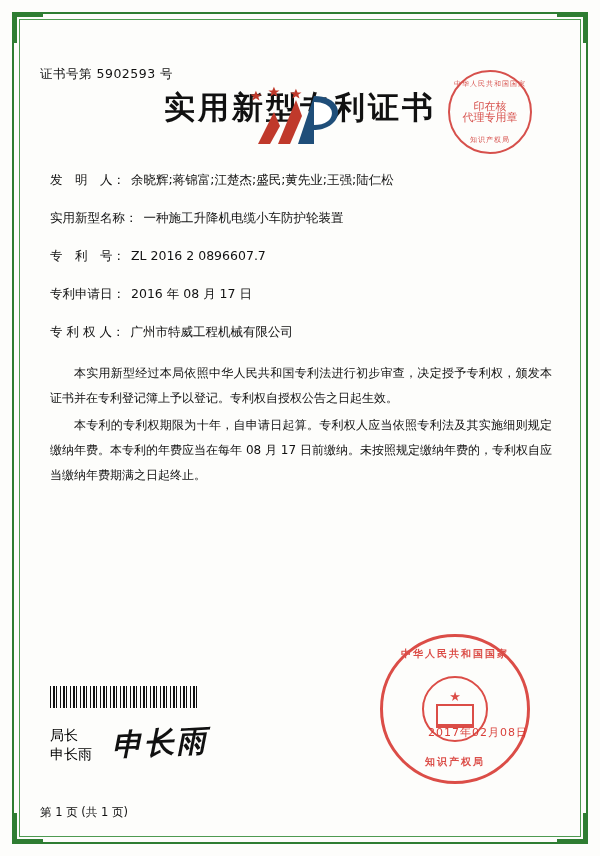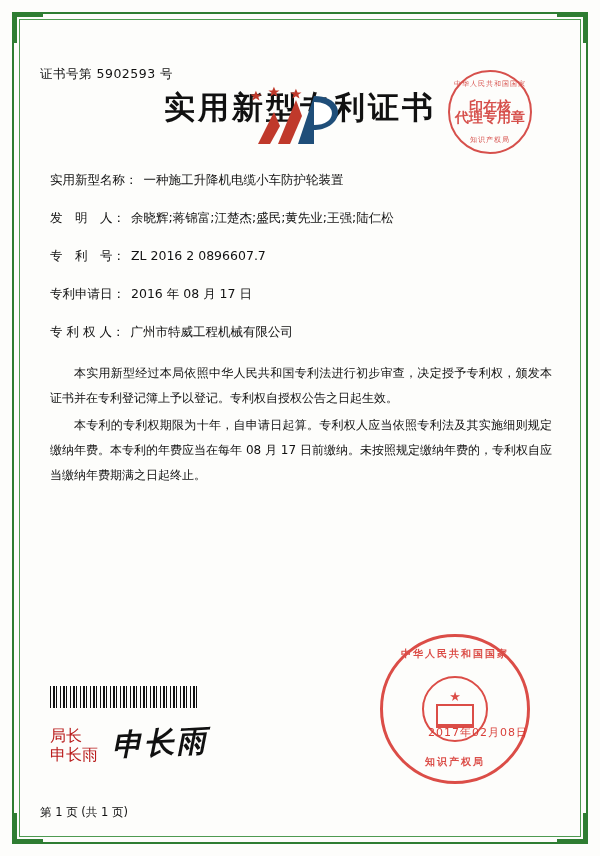--- a/index.html
+++ b/index.html
@@ -102,23 +102,23 @@
     letter-spacing: 1px;
   }
   .seal-top .arc-top { top: 7px; }
   .seal-top .arc-bottom { bottom: 7px; }
   .seal-top .mid {
     position: absolute;
     top: 50%;
     left: 0;
     width: 100%;
     transform: translateY(-50%);
-    font-size: 14px;
+    font-size: 11px;
     line-height: 11px;
-    font-weight: bold;
+    font-weight: normal;
   }
 
   .title {
     margin-top: 4px;
     text-align: center;
     font-family: "DejaVu Serif", serif;
     font-size: 31px;
     font-weight: bold;
     letter-spacing: 3px;
     color: #111;
@@ -171,23 +171,23 @@
       #111 3px, #111 5px, transparent 5px, transparent 6px,
       #111 6px, #111 7px, transparent 7px, transparent 10px
     );
   }
 
   
   .sign-block {
     position: absolute;
     left: 10px;
     bottom: 62px;
-    font-size: 16px;
+    font-size: 14px;
     line-height: 19px;
-    color: #b91c1c;
+    color: #000000;
   }
   .signature-script {
     position: absolute;
     left: 72px;
     bottom: 62px;
     font-family: "DejaVu Serif", serif;
     font-style: italic;
     font-weight: bold;
     font-size: 30px;
     letter-spacing: 2px;
@@ -302,26 +302,26 @@
         <div>印在核</div>
         <div>代理专用章</div>
       </div>
       <div class="arc-bottom">知识产权局</div>
     </div>
 
     <div class="title">实用新型专利证书</div>
 
     <div class="fields">
       <div class="field-row">
+        <span class="field-label">发　明　人：</span>
+        <span class="field-value">余晓辉;蒋锦富;江楚杰;盛民;黄先业;王强;陆仁松</span>
+      </div>
+      <div class="field-row">
         <span class="field-label">实用新型名称：</span>
         <span class="field-value">一种施工升降机电缆小车防护轮装置</span>
-      </div>
-      <div class="field-row">
-        <span class="field-label">发　明　人：</span>
-        <span class="field-value">余晓辉;蒋锦富;江楚杰;盛民;黄先业;王强;陆仁松</span>
       </div>
       <div class="field-row">
         <span class="field-label">专　利　号：</span>
         <span class="field-value">ZL 2016 2 0896607.7</span>
       </div>
       <div class="field-row">
         <span class="field-label">专利申请日：</span>
         <span class="field-value">2016 年 08 月 17 日</span>
       </div>
       <div class="field-row">

